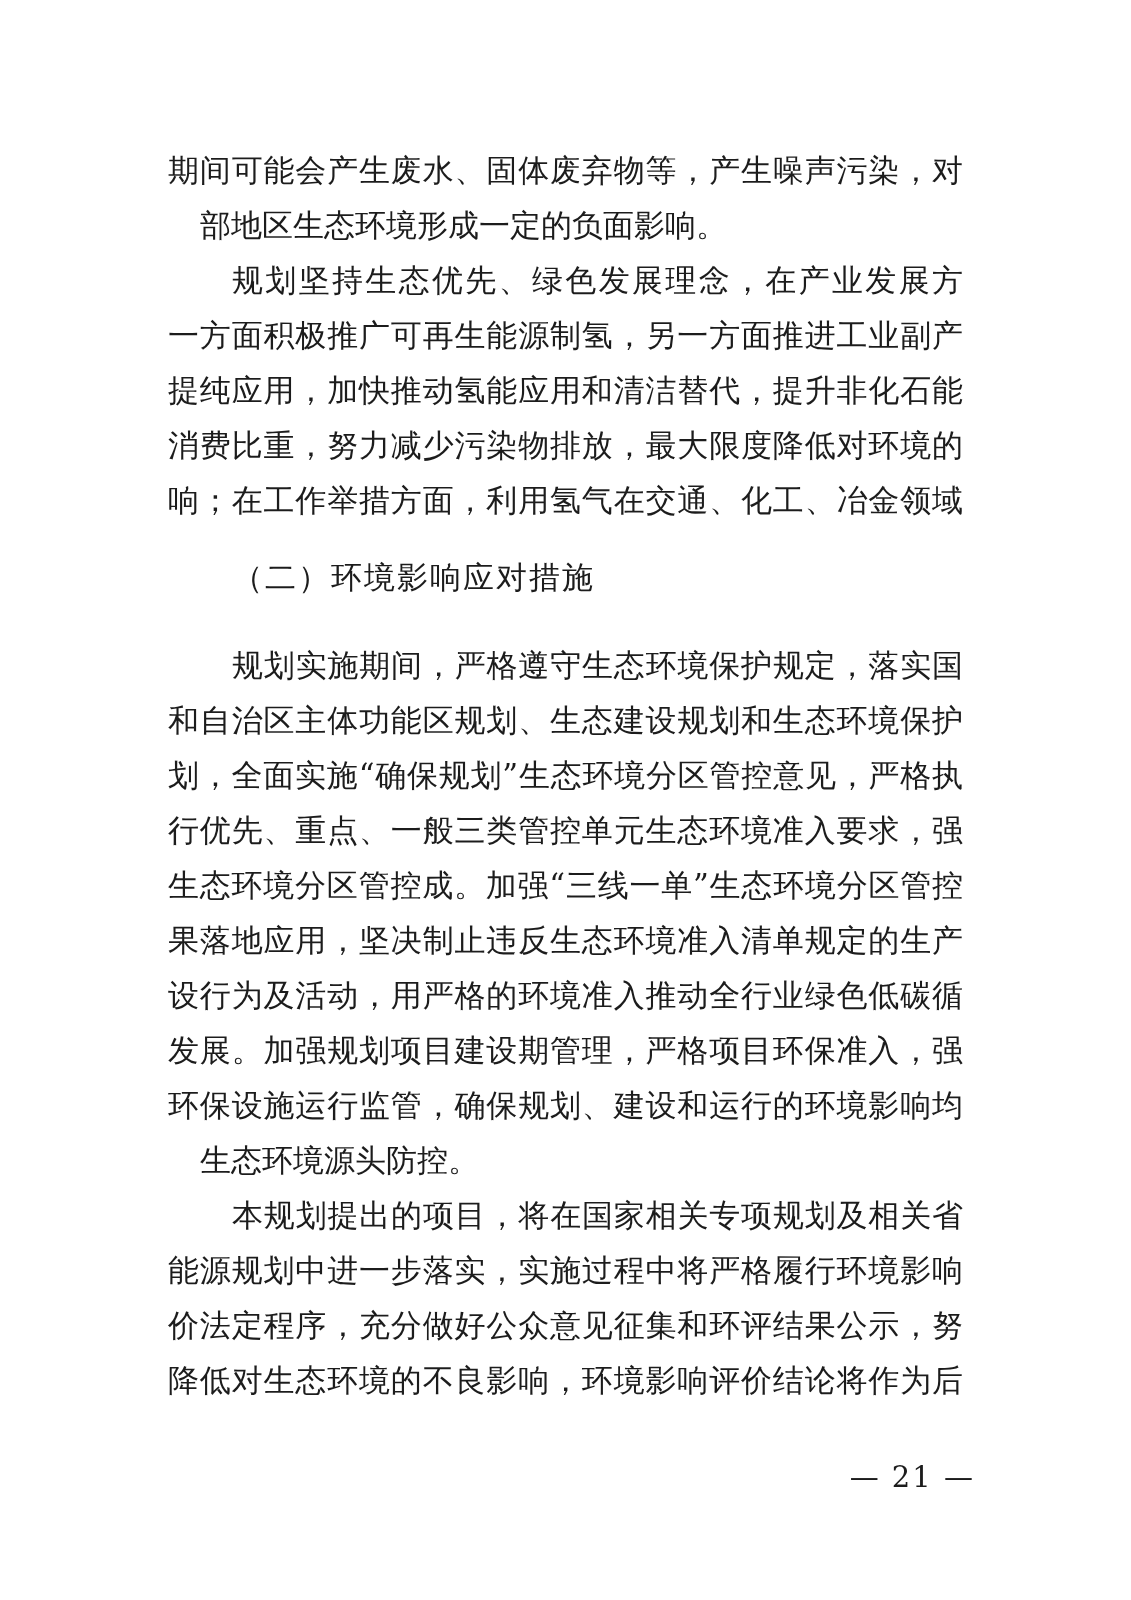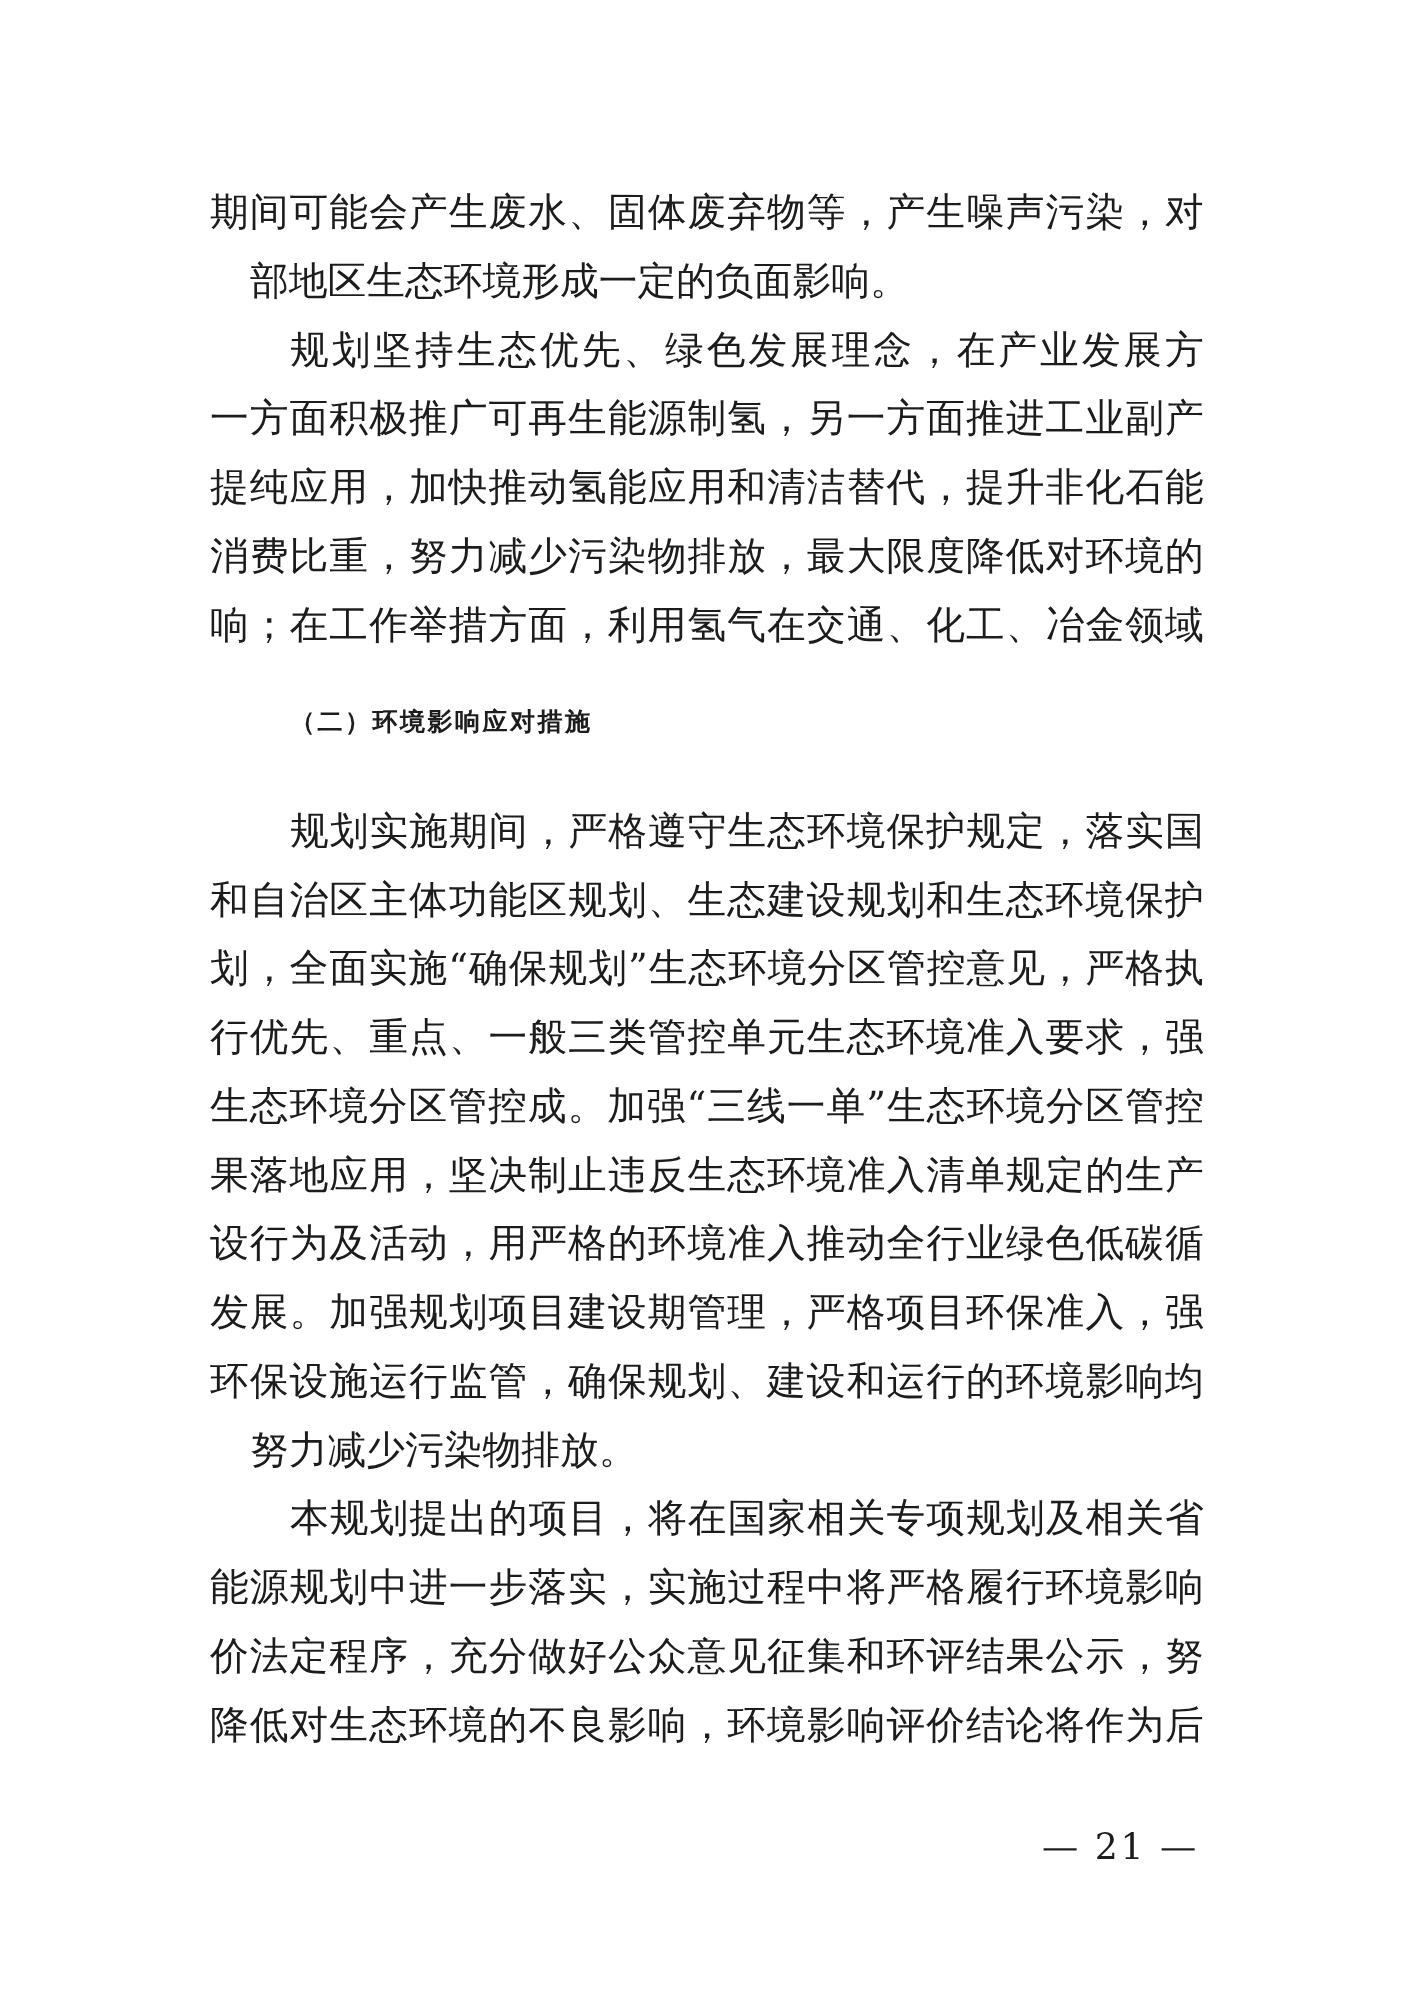--- a/index.html
+++ b/index.html
@@ -37,32 +37,32 @@
     overflow: hidden;
   }
   .line.indent {
     text-indent: 64px;
   }
   .line.end {
     text-align-last: left;
     margin-left: 32px;
   }
   .heading {
-    font-size: 20px;
-    font-weight: 700;
+    font-size: 31px;
+    font-weight: 400;
     line-height: 55px;
     height: 55px;
     margin: 22px 0 33px 0;
     text-indent: 64px;
     letter-spacing: 2px;
   }
   .page-number {
     position: absolute;
     top: 1459px;
-    right: 172px;
+    right: 156px;
     font-size: 29px;
     line-height: 36px;
     color: #1c1c1c;
     letter-spacing: 2px;
   }
 </style>
 </head>
 <body>
 
 <div class="page">
@@ -86,21 +86,21 @@
     <div class="para">
       <div class="line indent">规划实施期间，严格遵守生态环境保护规定，落实国家</div>
       <div class="line">和自治区主体功能区规划、生态建设规划和生态环境保护规</div>
       <div class="line">划，全面实施“确保规划”生态环境分区管控意见，严格执</div>
       <div class="line">行优先、重点、一般三类管控单元生态环境准入要求，强化</div>
       <div class="line">生态环境分区管控成。加强“三线一单”生态环境分区管控成</div>
       <div class="line">果落地应用，坚决制止违反生态环境准入清单规定的生产建</div>
       <div class="line">设行为及活动，用严格的环境准入推动全行业绿色低碳循环</div>
       <div class="line">发展。加强规划项目建设期管理，严格项目环保准入，强化</div>
       <div class="line">环保设施运行监管，确保规划、建设和运行的环境影响均处</div>
-      <div class="line end">努力减少污染物排放。</div>
+      <div class="line end">生态环境源头防控。</div>
     </div>
 
     <div class="para">
       <div class="line indent">本规划提出的项目，将在国家相关专项规划及相关省区</div>
       <div class="line">能源规划中进一步落实，实施过程中将严格履行环境影响评</div>
       <div class="line">价法定程序，充分做好公众意见征集和环评结果公示，努力</div>
       <div class="line">降低对生态环境的不良影响，环境影响评价结论将作为后续</div>
     </div>
 
   </div>

